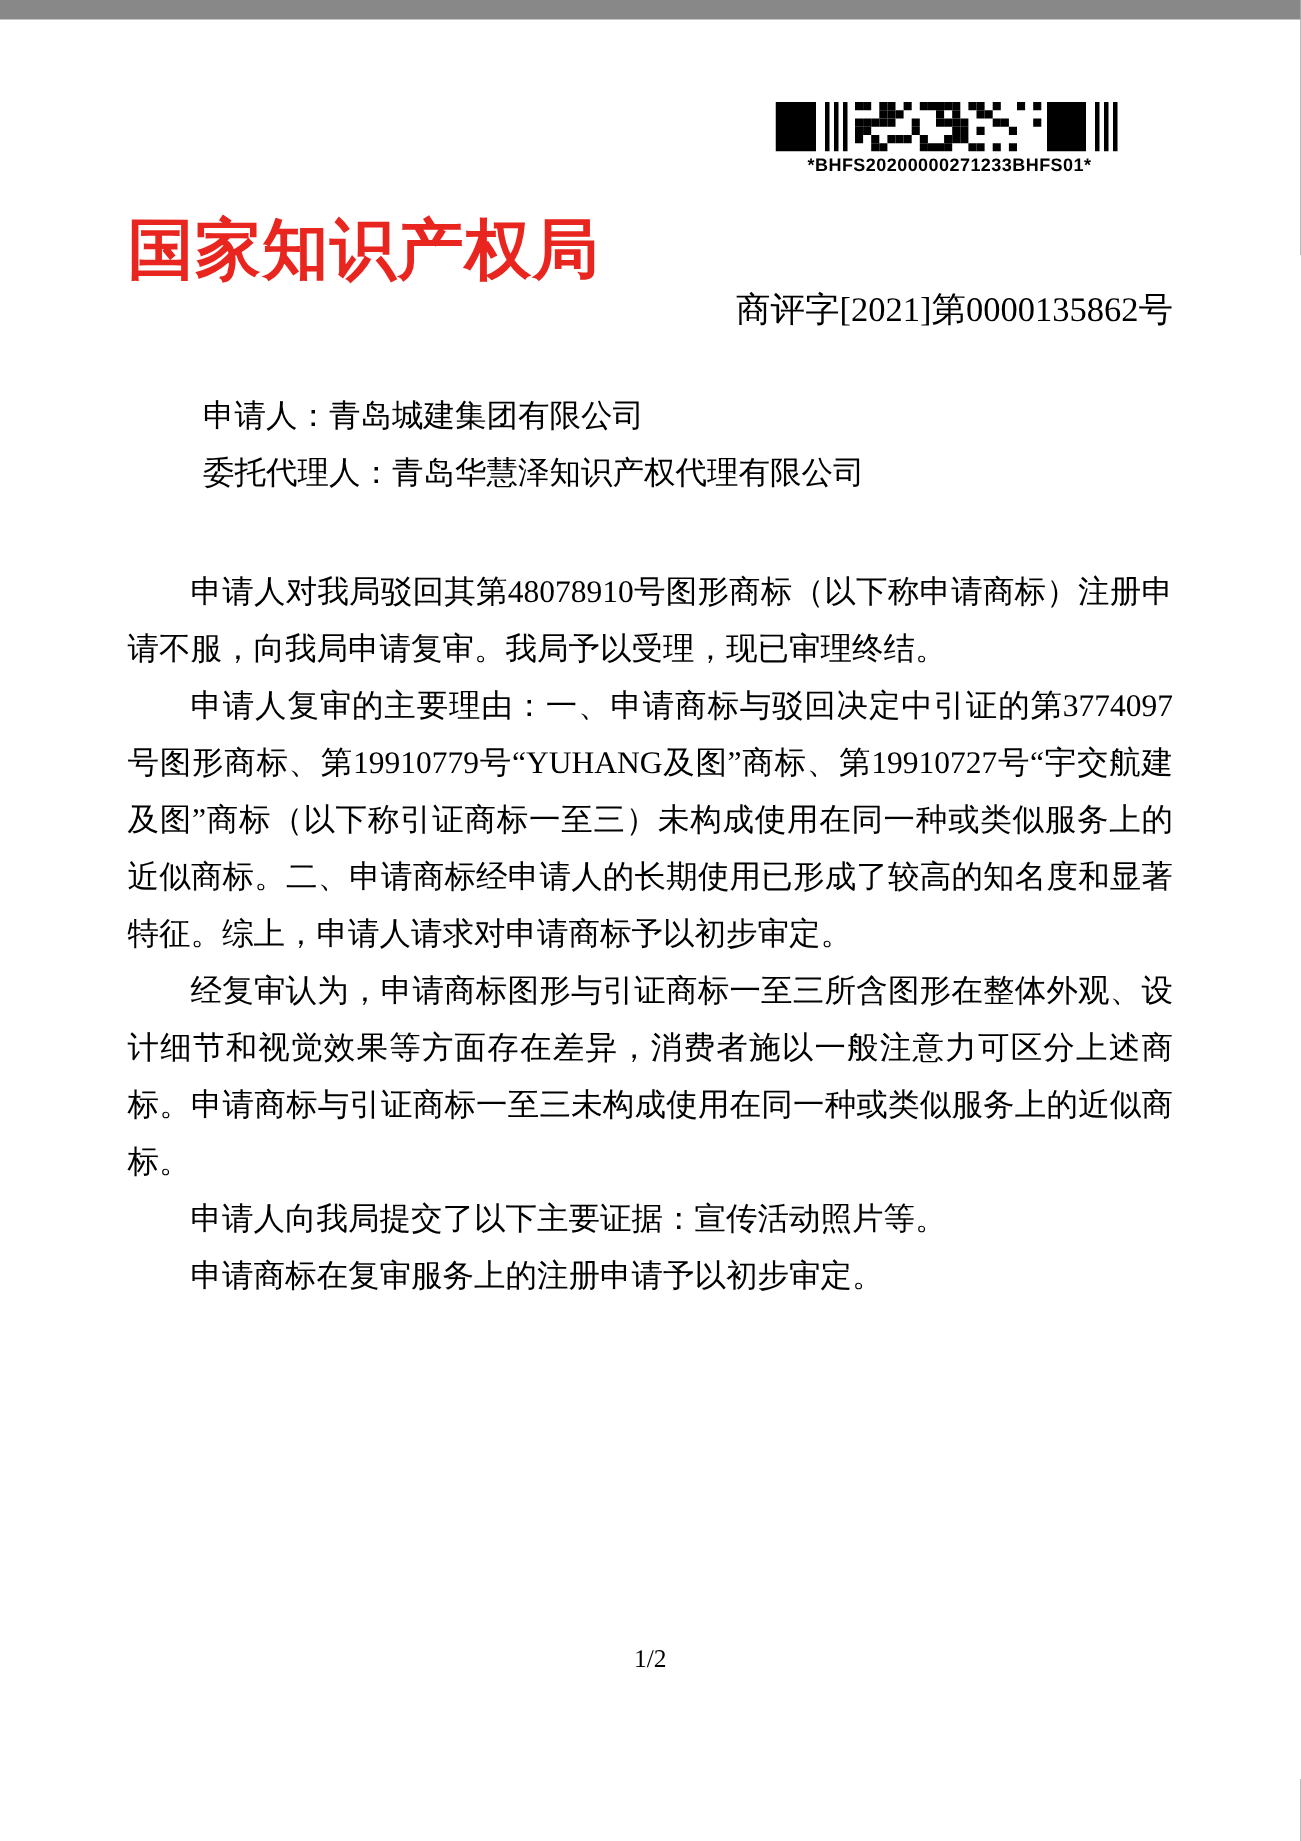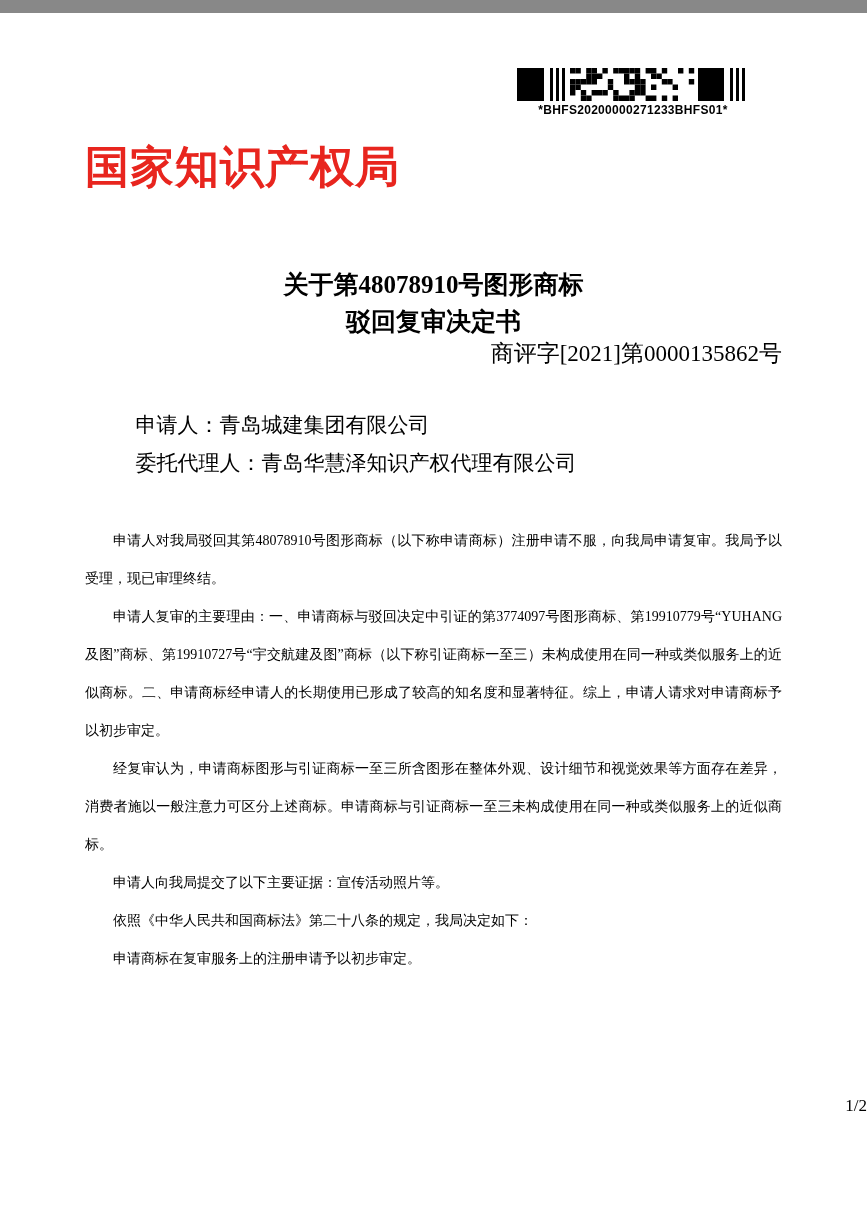--- a/index.html
+++ b/index.html
@@ -62,34 +62,34 @@
     font-size: 21px;
     line-height: 38px;
   }
   .parties p {
     margin: 0;
     text-indent: 2.4em;
     font-family: Liberation Mono, monospace;
   }
   .body-text {
     margin-top: 38px;
-    font-size: 14px;
+    font-size: 21px;
     line-height: 38px;
   }
   .body-text p {
     margin: 0;
     text-indent: 2em;
     text-align: justify;
   }
   .page-number {
     position: absolute;
     top: 1083px;
     left: 0;
     width: 100%;
-    text-align: right;
+    text-align: center;
     font-size: 17px;
   }
 </style>
 </head>
 <body>
 
 <div class="page">
 
   <div class="barcode-block">
     <svg class="barcode-svg" viewBox="0 0 232 33" width="232" height="33" aria-hidden="true">
@@ -163,36 +163,31 @@
       <rect x="181" y="0" width="26" height="33" fill="#000"></rect>
       <rect x="213" y="0" width="3" height="33" fill="#000"></rect>
       <rect x="219" y="0" width="3" height="33" fill="#000"></rect>
       <rect x="225" y="0" width="3" height="33" fill="#000"></rect>
     </svg>
     <div class="barcode-text">*BHFS20200000271233BHFS01*</div>
   </div>
 
   <h1 class="agency-title" style="color: rgb(232, 37, 30);">国家知识产权局</h1>
 
-  <div class="doc-title">
-    <div>关于第48078910号图形商标</div>
-    <div>驳回复审决定书</div>
-  </div>
 
   <div class="doc-number">商评字[2021]第0000135862号</div>
 
   <div class="parties">
     <p>申请人：青岛城建集团有限公司</p>
     <p>委托代理人：青岛华慧泽知识产权代理有限公司</p>
   </div>
 
   <div class="body-text">
     <p>申请人对我局驳回其第48078910号图形商标（以下称申请商标）注册申请不服，向我局申请复审。我局予以受理，现已审理终结。</p>
     <p>申请人复审的主要理由：一、申请商标与驳回决定中引证的第3774097号图形商标、第19910779号“YUHANG及图”商标、第19910727号“宇交航建及图”商标（以下称引证商标一至三）未构成使用在同一种或类似服务上的近似商标。二、申请商标经申请人的长期使用已形成了较高的知名度和显著特征。综上，申请人请求对申请商标予以初步审定。</p>
     <p>经复审认为，申请商标图形与引证商标一至三所含图形在整体外观、设计细节和视觉效果等方面存在差异，消费者施以一般注意力可区分上述商标。申请商标与引证商标一至三未构成使用在同一种或类似服务上的近似商标。</p>
     <p>申请人向我局提交了以下主要证据：宣传活动照片等。</p>
-    <p>依照《中华人民共和国商标法》第二十八条的规定，我局决定如下：</p>
     <p>申请商标在复审服务上的注册申请予以初步审定。</p>
   </div>
 
   <div class="page-number">1/2</div>
 
 </div>
 
 </body></html>

